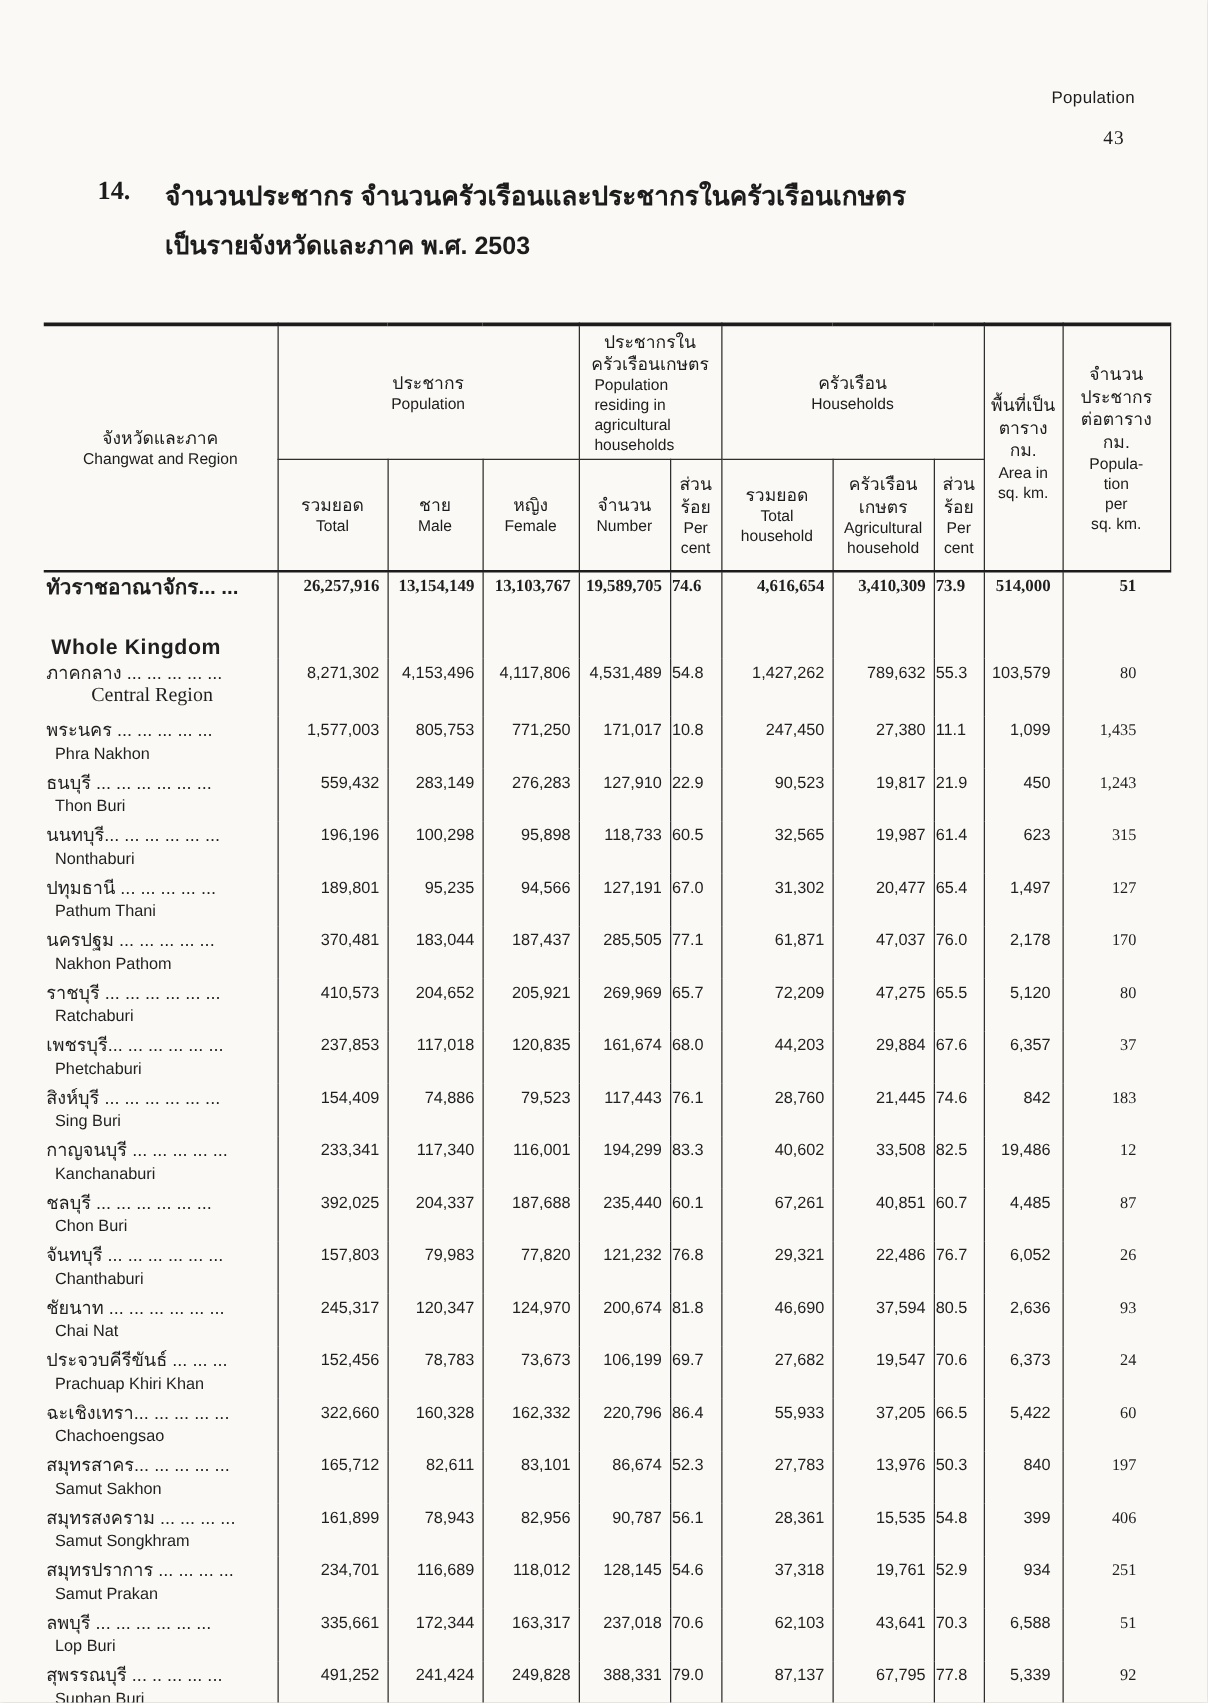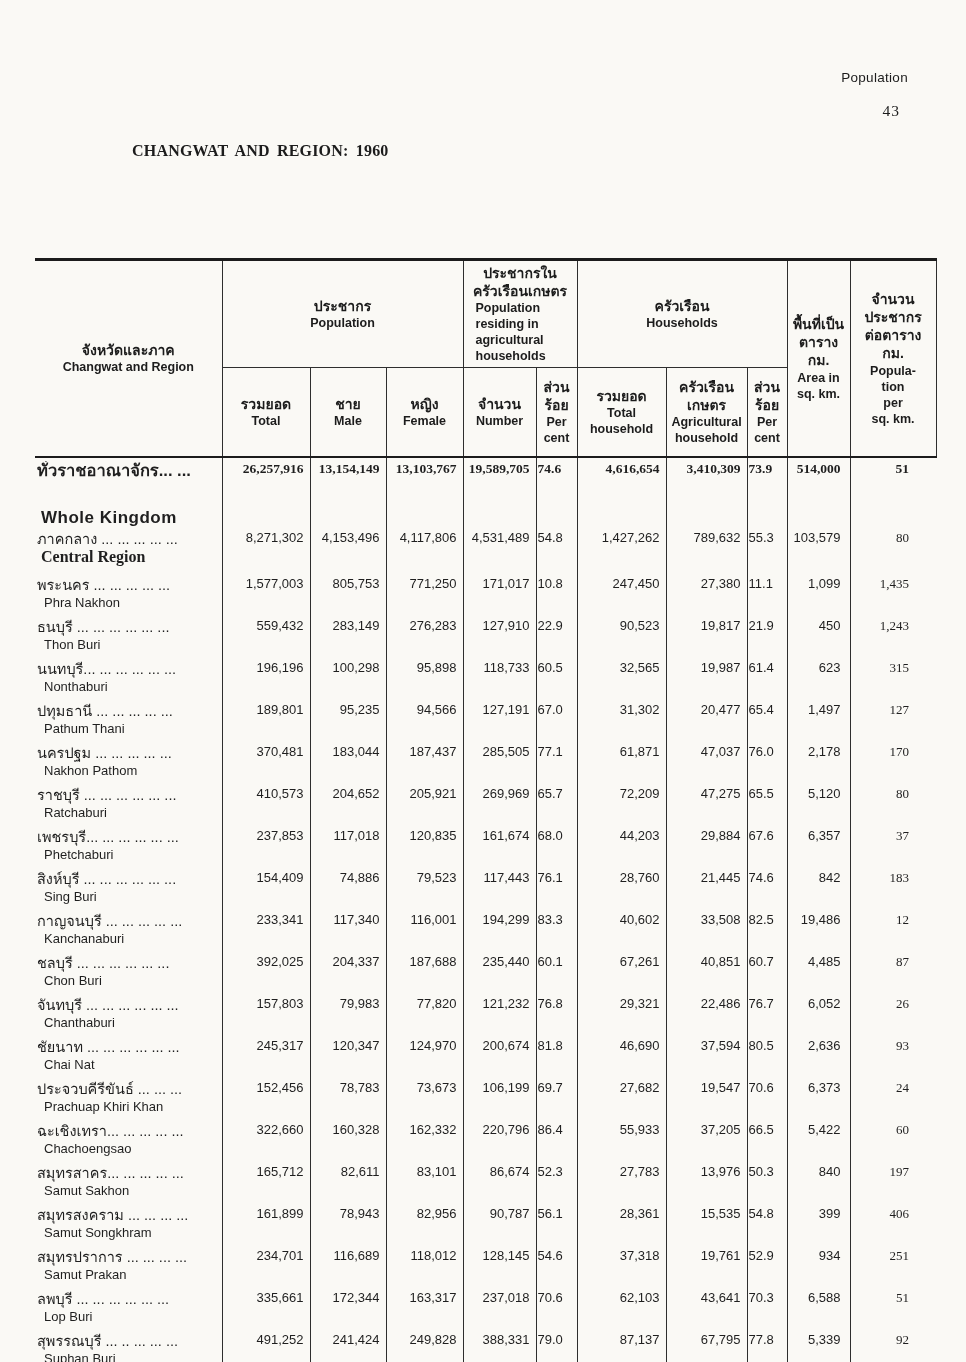--- a/index.html
+++ b/index.html
@@ -21,21 +21,21 @@
     font-family:"Liberation Serif",serif;font-weight:bold;font-size:16px;
     margin-left:54px;margin-top:2px;word-spacing:3px;letter-spacing:.2px;
   }
   
   table{
     position:absolute;left:35px;top:258px;width:901px;
     border-collapse:collapse;table-layout:fixed;
     border-top:3px solid #1c1c1c;border-bottom:1px solid #1c1c1c;
   }
   thead{border-bottom:2px solid #1c1c1c;}
-  th{font-weight:bold;text-align:center;vertical-align:middle;padding:1px 2px;}
+  th{font-weight:normal;text-align:center;vertical-align:middle;padding:1px 2px;}
   .v{border-right:1px solid #2e2e2e;}
   .hdiv{border-bottom:1px solid #2e2e2e;}
   tr.hrow1{height:108px;}
   tr.hrow2{height:89px;}
   .hdr-thai{font-size:14px;line-height:1.3;}
   .hdr-en{font-size:12.5px;line-height:1.28;}
   .grp-agri .hdr-en{text-align:left;padding-left:10px;}
   .grp-agri{line-height:1.25;}
   
   td{vertical-align:top;font-size:13px;height:38px;padding-top:3px;color:#1f1f1f;}
@@ -44,34 +44,38 @@
   td.name .en{font-size:13px;line-height:16px;padding-left:7px;white-space:nowrap;}
   td.num{text-align:right;padding-right:6px;white-space:nowrap;}
   td.pct{text-align:left;padding-right:4px;white-space:nowrap;}
   td.area{padding-right:9px;}
   td.density{padding-right:27px;font-family:Liberation Serif, serif;}
   tr.kingdom td{height:50px;}
   tr.kingdom .thai{font-size:16.5px;font-weight:bold;}
   tr.kingdom .en{font-size:17px;font-weight:bold;letter-spacing:.5px;padding-left:4px;margin-top:30px;}
   tr.kingdom td.num,tr.kingdom td.pct{font-weight:bold;font-family:"Liberation Serif",serif;font-size:13.5px;}
   tr.region td{height:42px;}
-  tr.region .en{font-family:"Liberation Serif",serif;font-weight:bold;font-size:16px;padding-left:4px;}
+  tr.region .en{font-family:"Liberation Serif",serif;font-weight:normal;font-size:16px;padding-left:4px;margin-left:32px;}
 </style>
 </head>
 <body>
 
 <div class="page">
 
   <div class="pg-top">
     <div class="pg-section">Population</div>
     <div class="pg-num">43</div>
   </div>
 
   <div class="title">
-    <div class="l4">CHANGWAT AND REGION: 1960</div>
+    <div class="l1">
+      <span class="no">14.</span>
+      <span>จำนวนประชากร จำนวนครัวเรือนและประชากรในครัวเรือนเกษตร</span>
+    </div>
+    <div class="l2">เป็นรายจังหวัดและภาค พ.ศ. 2503</div>
   </div>
 
   <table>
     <colgroup>
       <col style="width:187px">
         <col style="width:88px">
         <col style="width:76px">
         <col style="width:77px">
       <col style="width:73px">
         <col style="width:41px">

